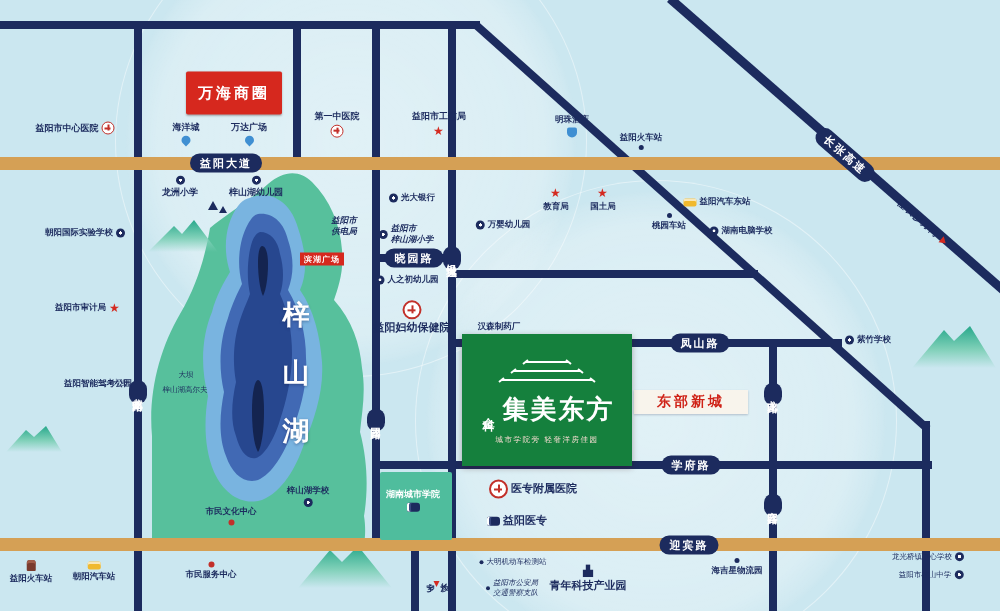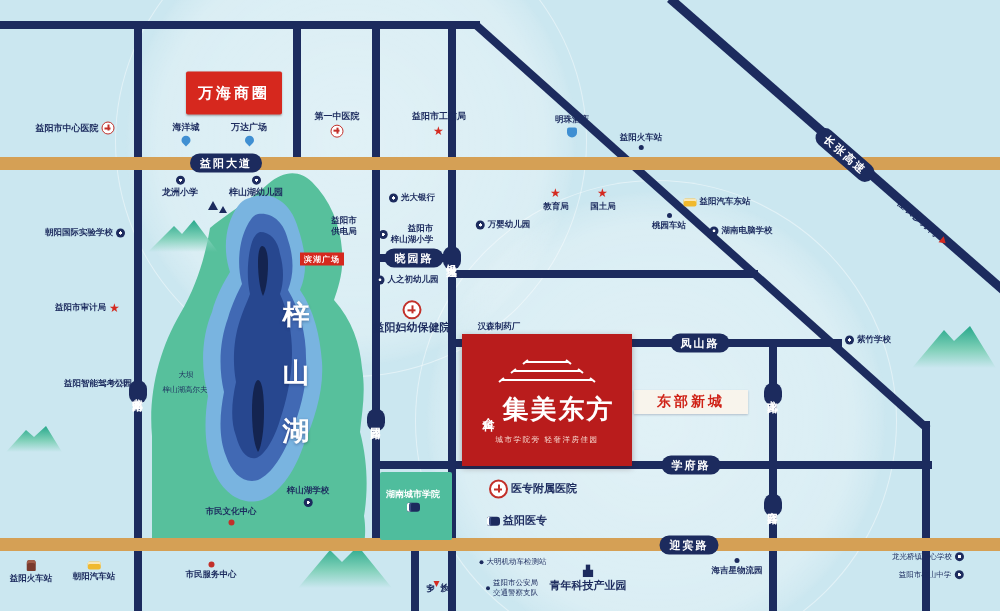--- a/index.html
+++ b/index.html
@@ -26,21 +26,21 @@
   .pill.v{writing-mode:vertical-lr;letter-spacing:1px;padding:10px 2px;font-size:10.5px;}
   .pill.rot{transform:translate(-50%,-50%) rotate(41deg);}
   
   .poi{position:absolute;transform:translate(-50%,-50%);display:flex;align-items:center;gap:3px;
     font-size:9px;font-weight:bold;line-height:1.3;white-space:pre-line;text-align:center;z-index:6;}
   .poi.col{flex-direction:column;gap:2px;}
   .poi.white{color:#fff;}
   .poi.big{font-size:11px;}
   .poi.small{font-size:8.5px;}
   .poi.tiny{font-size:7.5px;font-weight:normal;}
-  .poi.left{text-align:right;}
+  .poi.left{text-align:left;font-style:italic;}
   .pi{display:inline-block;flex:0 0 auto;}
   .i-hospital,.i-hospital-lg{width:11px;height:11px;border-radius:50%;border:1.6px solid #c2302a;background:
      linear-gradient(#c2302a,#c2302a) center/55% 2px no-repeat,
      linear-gradient(#c2302a,#c2302a) center/2px 55% no-repeat,#fff;}
   .i-hospital-lg{width:15px;height:15px;border-width:2px;}
   .i-star{width:12px;height:12px;position:relative;}
   .i-star::before{content:"★";color:#d42a20;font-size:12px;line-height:12px;position:absolute;left:0;top:0;}
   .i-school,.i-bank{width:9px;height:9px;border-radius:50%;background:radial-gradient(#fff 0 1.5px,#1c2b5e 1.6px);}
   .i-dot{width:5px;height:5px;border-radius:50%;background:#1c2b5e;}
   .i-dotred{width:6px;height:6px;border-radius:50%;background:#c2302a;}
@@ -53,21 +53,21 @@
   .i-building{width:11px;height:13px;background:#1c2b5e;clip-path:polygon(0 100%,0 42%,30% 42%,30% 0,70% 0,70% 42%,100% 42%,100% 100%);}
   
   .tagred{position:absolute;transform:translate(-50%,-50%);background:#d6281e;color:#fff;font-weight:bold;z-index:7;}
   #wanhai{font-size:15px;padding:12px 12px;letter-spacing:3px;border-radius:2px;box-shadow:0 1px 2px rgba(40,20,20,.3);}
   #laketag{font-size:8px;padding:1px 4px;letter-spacing:1px;}
   #eastcity{position:absolute;transform:translate(-50%,-50%);background:#f8f4ec;color:#cf2217;
     font-weight:bold;font-size:14px;letter-spacing:3px;padding:3px 23px;z-index:7;box-shadow:0 1px 2px rgba(40,40,80,.25);}
   .lakechar{position:absolute;transform:translate(-50%,-50%);color:#fff;font-size:27px;font-weight:bold;
     z-index:6;text-shadow:0 1px 3px rgba(18,36,81,.45);}
   
-  #project{position:absolute;left:462px;top:334px;width:170px;height:132px;background:#b91c1c;z-index:8;
+  #project{position:absolute;left:462px;top:334px;width:170px;height:132px;background:#15803d;z-index:8;
     display:flex;flex-direction:column;align-items:center;justify-content:center;
     box-shadow:0 2px 6px rgba(60,20,20,.35);color:#fff;}
   #project .eaves{margin-bottom:4px;}
   #project .nameline{display:flex;align-items:center;gap:6px;}
   #project .brand{writing-mode:vertical-lr;font-size:12px;font-weight:bold;letter-spacing:2px;}
   #project .pname{font-family:"DejaVu Serif","Liberation Serif",serif;font-size:26px;font-weight:bold;letter-spacing:2px;}
   #project .tagline{margin-top:8px;font-size:7.5px;letter-spacing:1.5px;color:#f8dcd2;}
   
   #college{position:absolute;left:380px;top:472px;width:72px;height:68px;background:#4fbd9d;border-radius:2px;z-index:4;}
   

